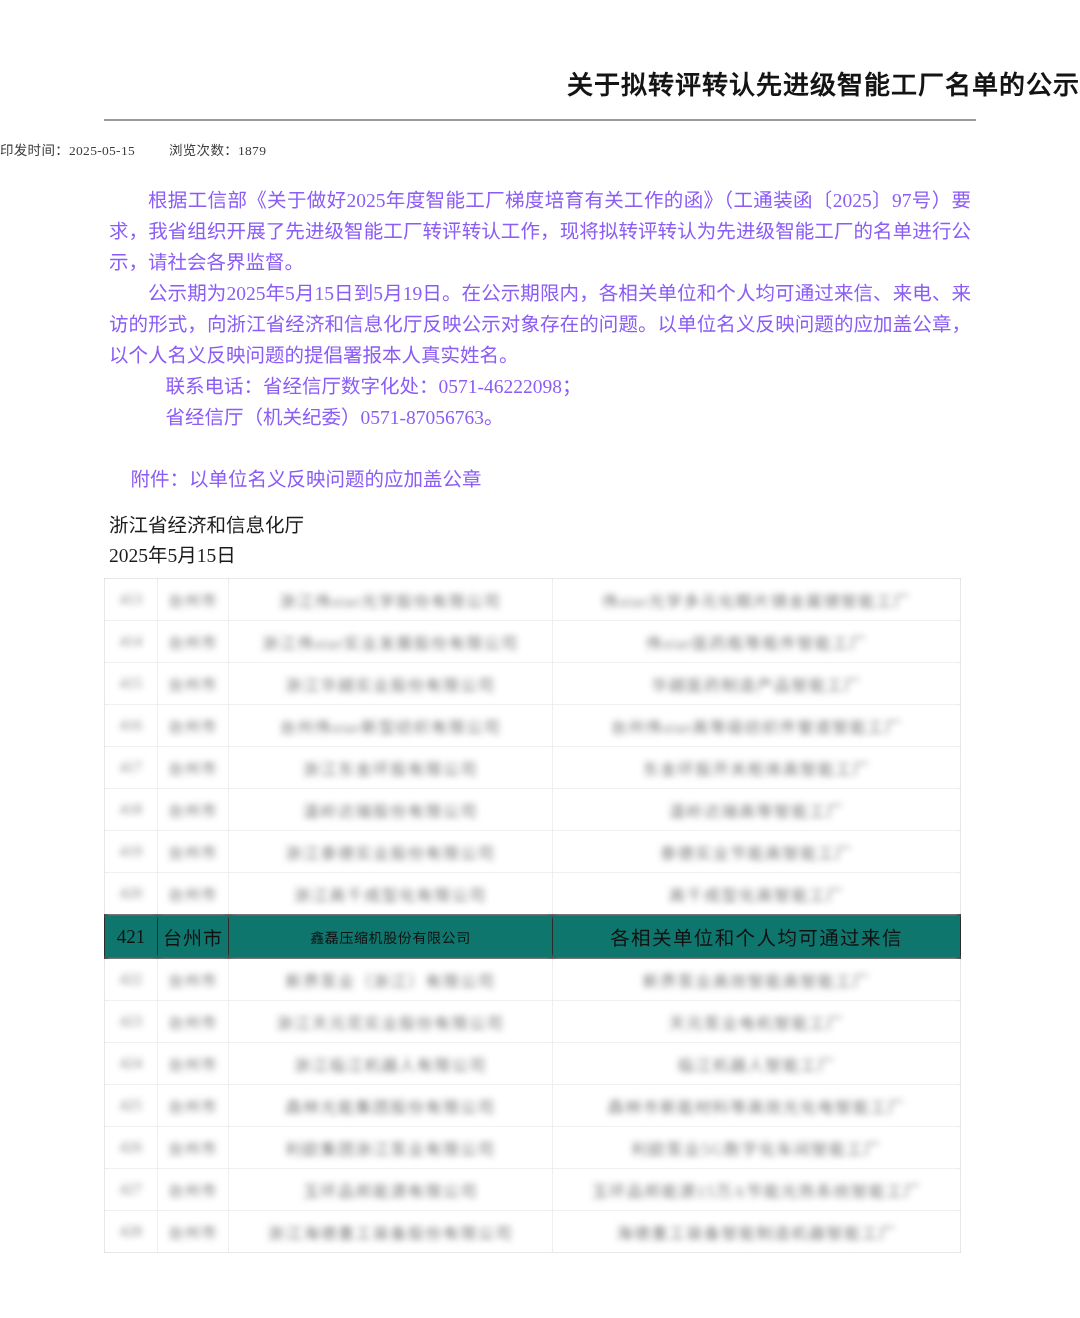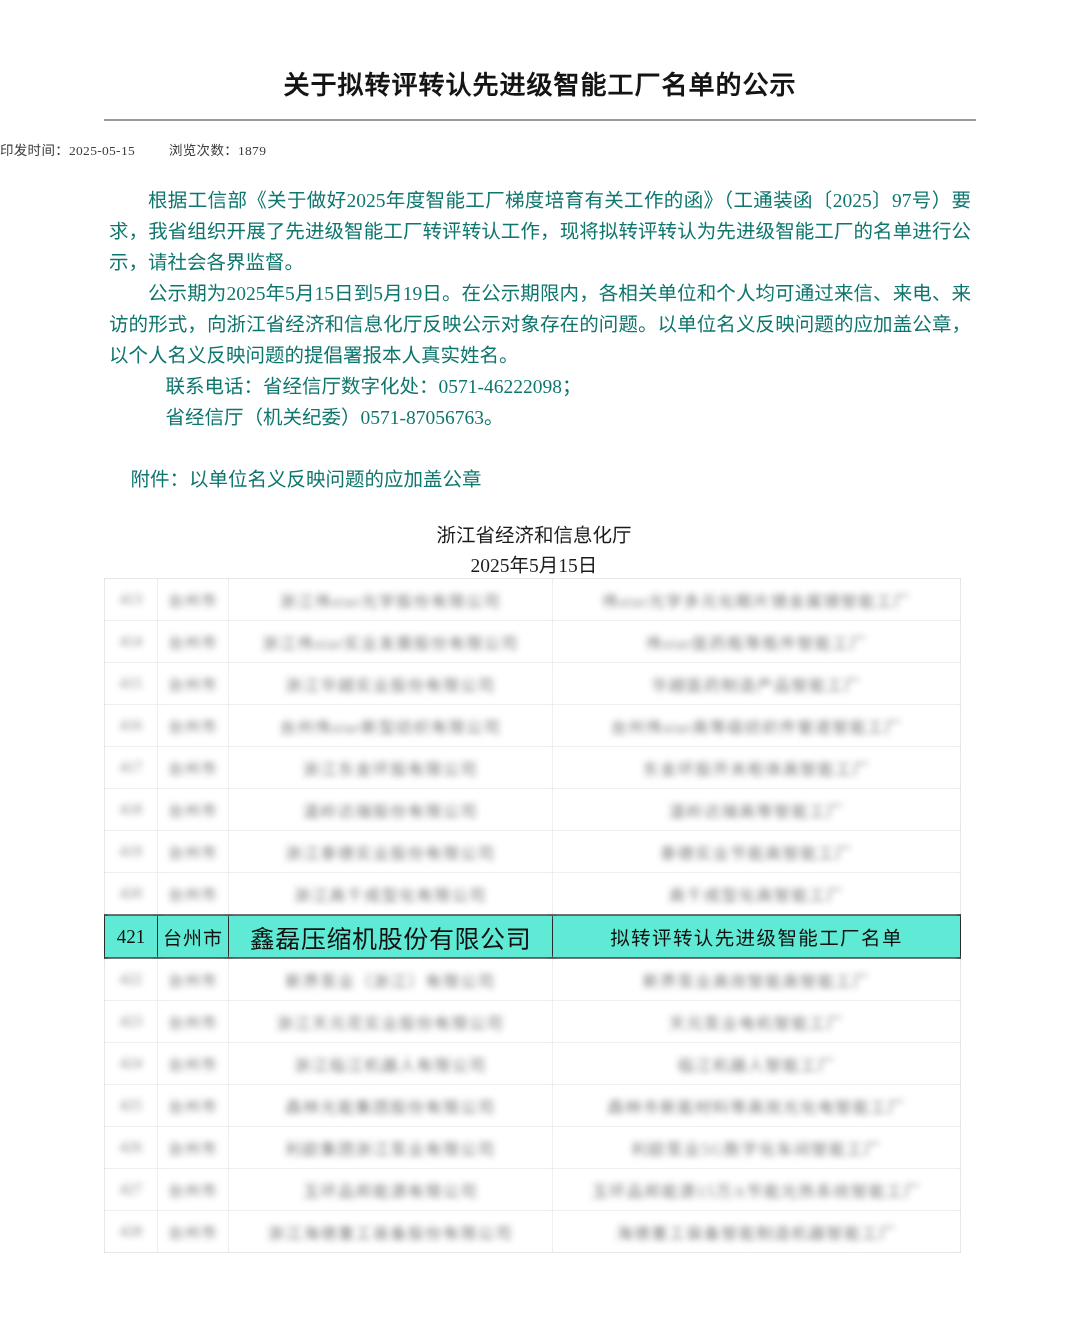--- a/index.html
+++ b/index.html
@@ -22,21 +22,21 @@
     position: relative;
     width: 1080px;
     height: 1318px;
     box-sizing: border-box;
   }
 
   
   .doc-title {
     margin: 0;
     padding-top: 64px;
-    text-align: center;
+    text-align: right;
     font-size: 26px;
     font-weight: 700;
     letter-spacing: 1px;
     color: #141414;
     font-family: "Liberation Serif", "DejaVu Serif", serif;
   }
 
   .title-rule {
     width: 872px;
     margin: 18px auto 0 auto;
@@ -55,46 +55,46 @@
     display: inline-block;
     width: 34px;
   }
 
   
   .body-block {
     margin: 26px auto 0 auto;
     width: 862px;
     font-size: 19.5px;
     line-height: 31px;
-    color: #0f766e;
+    color: #8b5cf6;
     text-align: justify;
     text-justify: inter-ideograph;
   }
   .para {
     margin: 0;
     text-indent: 2em;
   }
   .contact-line {
     margin: 0;
     text-indent: 2.9em;
   }
   .spacer-line {
     height: 31px;
   }
   .attach-line {
     margin: 0;
     text-indent: 1.1em;
   }
 
   .sign-block {
-    margin: 26px auto 0 auto;
+    margin: 16px auto 0 auto;
     width: 862px;
     font-size: 19.5px;
     line-height: 30px;
-    text-align: center;
+    text-align: left;
     color: #1b1b1b;
   }
   .sign-dept { padding-right: 12px; }
   .sign-date { padding-right: 12px; }
 
   
   .table-wrap {
     position: absolute;
     left: 104px;
     top: 578px;
@@ -136,28 +136,28 @@
   tr.blurred td.t-city  { font-size: 15px; }
   tr.blurred td.t-firm  { font-size: 16px; }
   tr.blurred td.t-plant { font-size: 16px; }
 
   
   tr.sharp td {
     border-top: 2px solid #2a2a2a;
     border-bottom: 2px solid #2a2a2a;
     border-left: 1.5px solid #2a2a2a;
     border-right: 1.5px solid #2a2a2a;
-    background: #5eead4;
+    background: #0f766e;
     color: #111111;
     position: relative;
     z-index: 5;
   }
   tr.sharp td.t-idx   { font-size: 19px; }
   tr.sharp td.t-city  { font-size: 19px; letter-spacing: 1px; margin-left: 44px; }
-  tr.sharp td.t-firm  { font-size: 25px; letter-spacing: 0.6px; }
+  tr.sharp td.t-firm  { font-size: 14px; letter-spacing: 0.6px; }
   tr.sharp td.t-plant { font-size: 19.5px; letter-spacing: 1.4px; }
 </style>
 </head>
 <body>
 
 <div class="page">
 
   <h1 class="doc-title">关于拟转评转认先进级智能工厂名单的公示</h1>
 
   <div class="title-rule"></div>
@@ -234,21 +234,21 @@
           <tr class="blurred">
             <td class="t-idx">420</td>
             <td class="t-city">台州市</td>
             <td class="t-firm">浙江高千成型化有限公司</td>
             <td class="t-plant">高千成型化高智能工厂</td>
           </tr>
           <tr class="sharp">
             <td class="t-idx">421</td>
             <td class="t-city">台州市</td>
             <td class="t-firm">鑫磊压缩机股份有限公司</td>
-            <td class="t-plant">拟转评转认先进级智能工厂名单</td>
+            <td class="t-plant">各相关单位和个人均可通过来信</td>
           </tr>
           <tr class="blurred">
             <td class="t-idx">422</td>
             <td class="t-city">台州市</td>
             <td class="t-firm">新界泵业（浙江）有限公司</td>
             <td class="t-plant">新界泵业高效智能高智能工厂</td>
           </tr>
           <tr class="blurred">
             <td class="t-idx">423</td>
             <td class="t-city">台州市</td>

